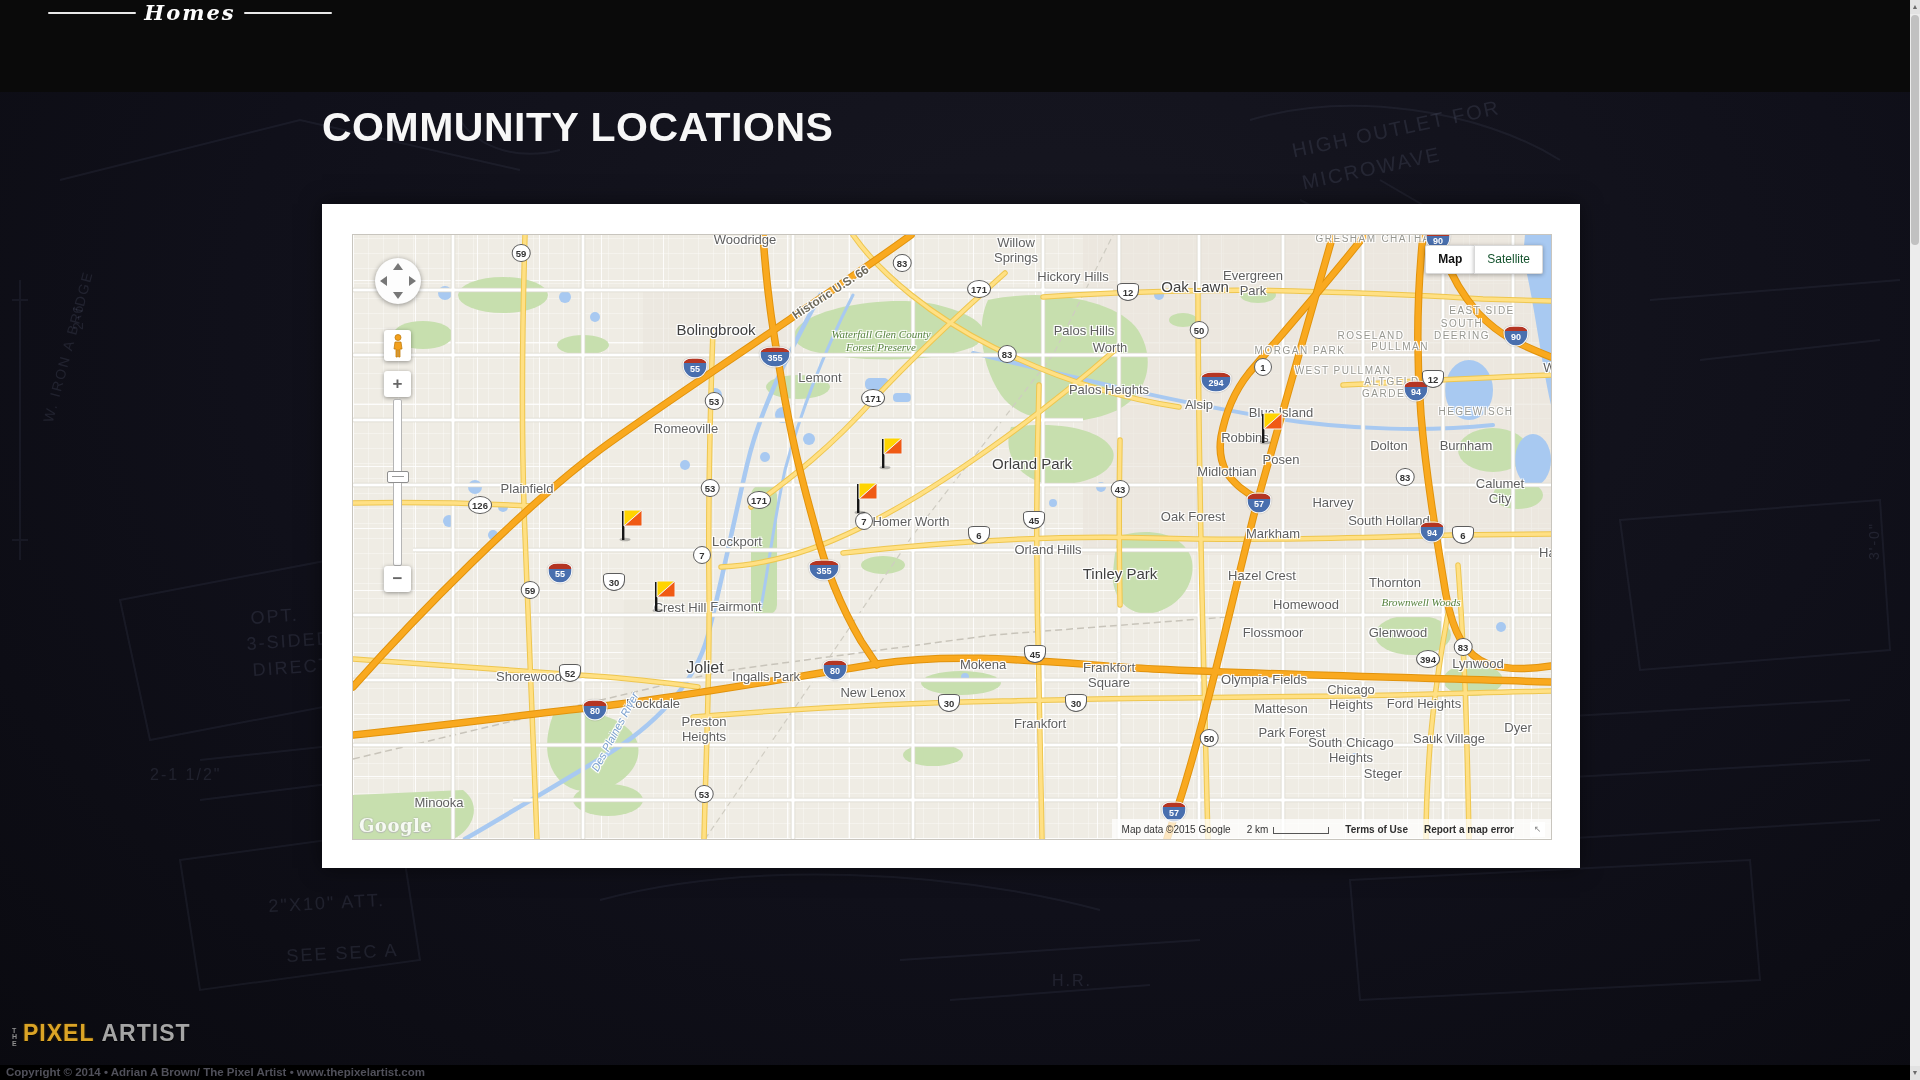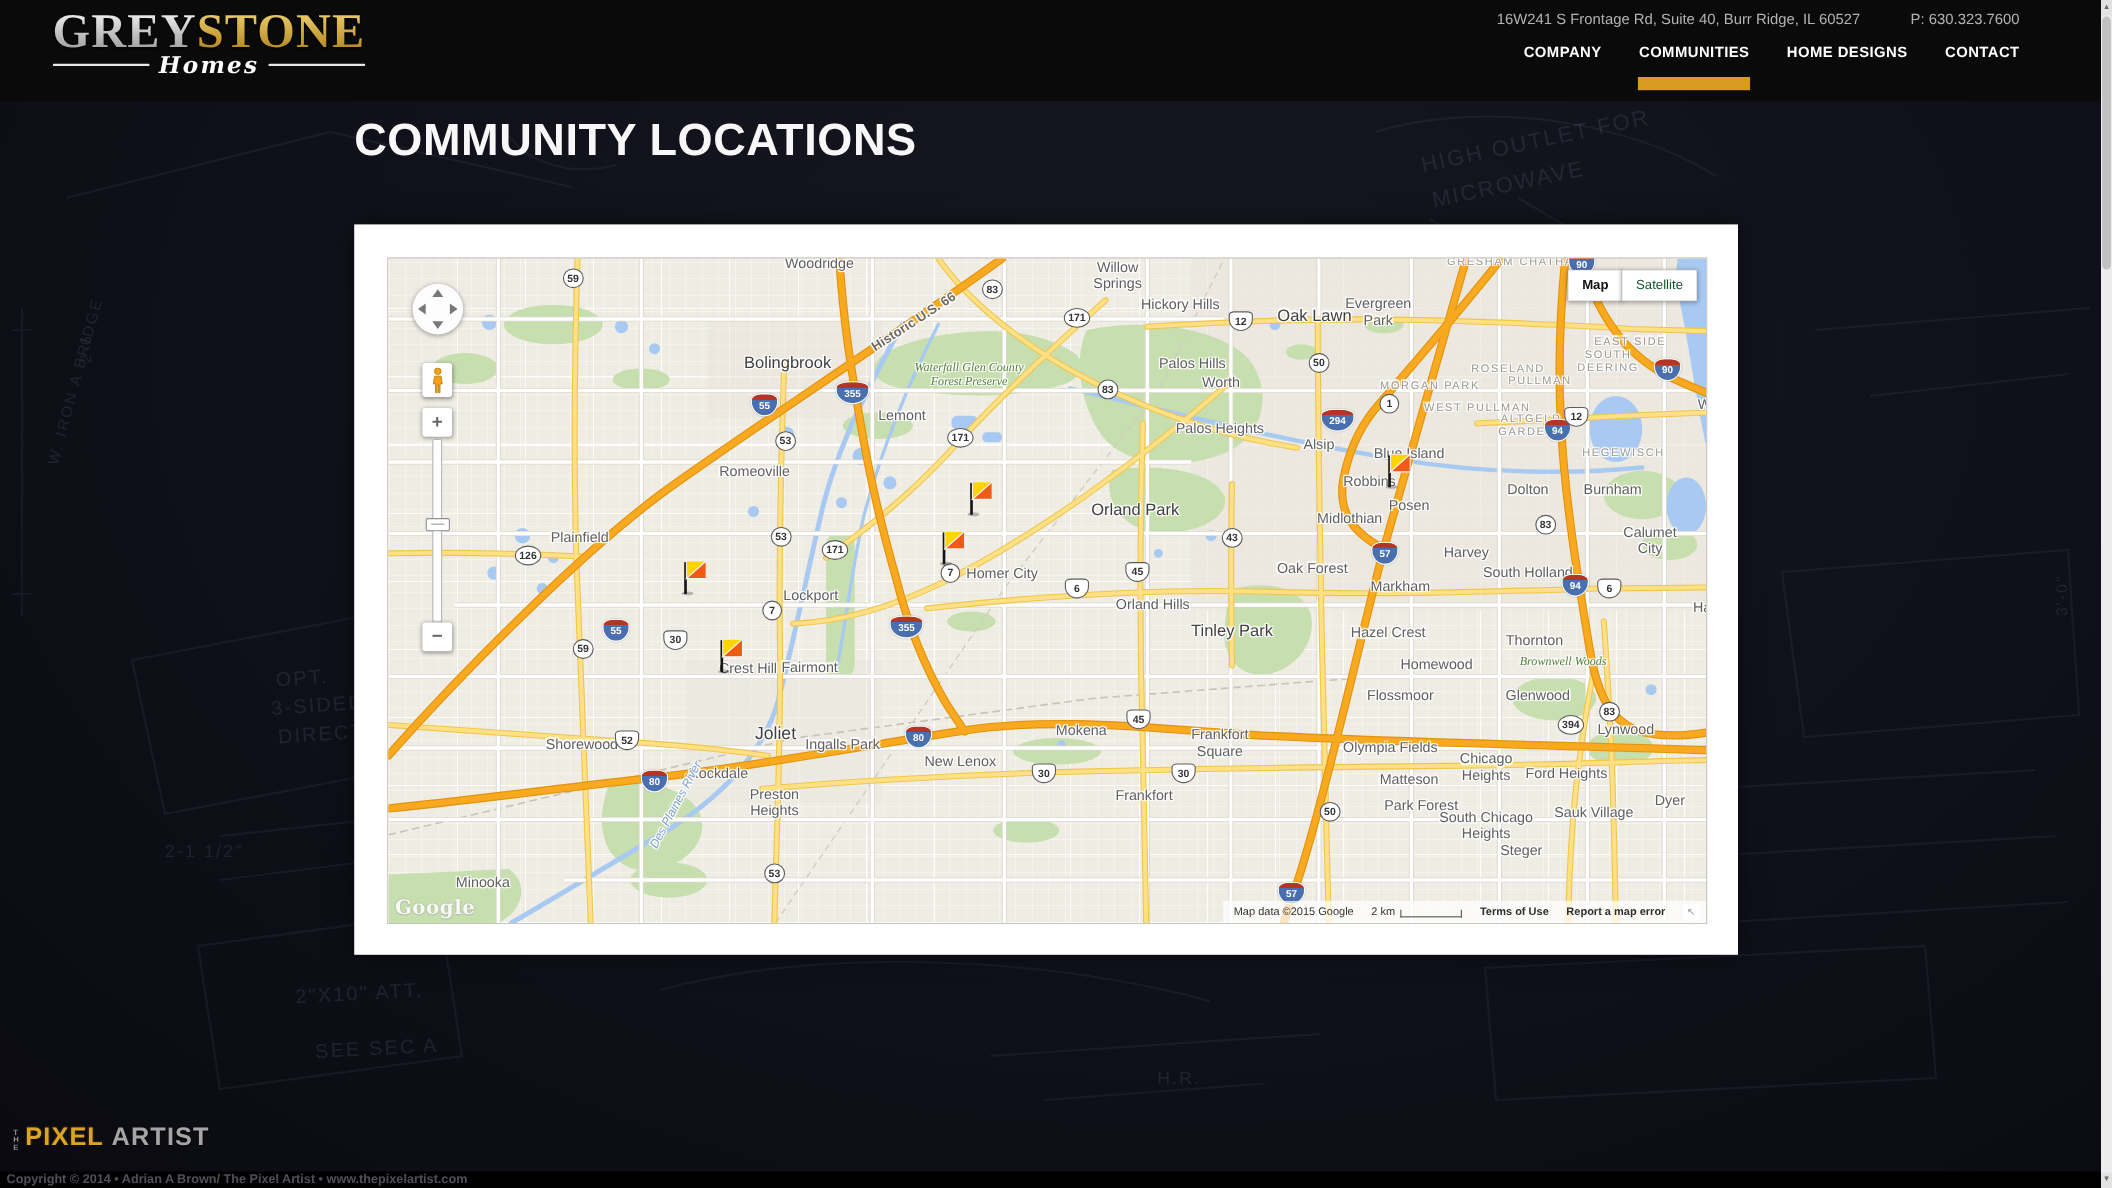--- a/index.html
+++ b/index.html
@@ -131,38 +131,25 @@
     <div class="scribble" style="left: 150px; top: 766px; font-size: 16px;">2-1 1/2"</div>
     <div class="scribble" style="left: 268px; top: 896px; font-size: 18px; transform: rotate(-3deg);">2"X10" ATT.</div>
     <div class="scribble" style="left: 286px; top: 946px; font-size: 18px; transform: rotate(-3deg);">SEE SEC A</div>
     <div class="scribble" style="left: 1866px; top: 560px; font-size: 14px; transform: rotate(-90deg);">3'-0"</div>
     <div class="scribble" style="left: 1052px; top: 972px; font-size: 16px;">H.R.</div>
     <div class="scribble" style="left: 70px; top: 330px; font-size: 14px; transform: rotate(-90deg);">2-6</div>
   </div>
 
 <header class="site-header">
   <div class="logo">
-    <div class="logo-main"><span class="lg-grey">GREY</span><span class="lg-gold">STONE</span></div>
     <div class="logo-sub">
       <span class="hline"></span>
       <span class="script">Homes</span>
       <span class="hline"></span>
     </div>
-  </div>
-  <div class="header-right">
-    <div class="contact-line">
-      <span>16W241 S Frontage Rd, Suite 40, Burr Ridge, IL 60527</span>
-      <span class="phone">P: 630.323.7600</span>
-    </div>
-    <nav class="main-nav">
-        <div class="nav-item">COMPANY</div>
-        <div class="nav-item active">COMMUNITIES</div>
-        <div class="nav-item">HOME DESIGNS</div>
-        <div class="nav-item">CONTACT</div>
-      </nav>
   </div>
 </header>
 
 <h1 class="page-title">COMMUNITY LOCATIONS</h1>
 
 <div class="map-card">
   <div class="map">
 
     <svg class="map-svg" width="1198" height="604" viewBox="0 0 1198 604">
 
@@ -352,21 +339,21 @@
         <div class="mlabel town" style="left: 874px; top: 237px; transform: translate(-50%, -50%);">Midlothian</div>
         <div class="mlabel town" style="left: 1036px; top: 211px; transform: translate(-50%, -50%);">Dolton</div>
         <div class="mlabel town" style="left: 1113px; top: 211px; transform: translate(-50%, -50%);">Burnham</div>
         <div class="mlabel city" style="left: 679px; top: 229px; font-size: 15px; transform: translate(-50%, -50%);">Orland Park</div>
         <div class="mlabel town" style="left: 174px; top: 254px; transform: translate(-50%, -50%);">Plainfield</div>
         <div class="mlabel town" style="left: 980px; top: 268px; transform: translate(-50%, -50%);">Harvey</div>
         <div class="mlabel town" style="left: 1147px; top: 257px; transform: translate(-50%, -50%);">Calumet City</div>
         <div class="mlabel town" style="left: 1036px; top: 286px; transform: translate(-50%, -50%);">South Holland</div>
         <div class="mlabel town" style="left: 840px; top: 282px; transform: translate(-50%, -50%);">Oak Forest</div>
         <div class="mlabel town" style="left: 910px; top: 299px; transform: translate(-50%, -50%); padding-left: 20px;">Markham</div>
-        <div class="mlabel town" style="left: 558px; top: 287px; transform: translate(-50%, -50%);">Homer City</div>
+        <div class="mlabel town" style="left: 558px; top: 287px; transform: translate(-50%, -50%);">Homer Worth</div>
         <div class="mlabel town" style="left: 695px; top: 315px; transform: translate(-50%, -50%);">Orland Hills</div>
         <div class="mlabel town" style="left: 384px; top: 307px; transform: translate(-50%, -50%);">Lockport</div>
         <div class="mlabel city" style="left: 767px; top: 339px; font-size: 15px; transform: translate(-50%, -50%);">Tinley Park</div>
         <div class="mlabel town" style="left: 909px; top: 341px; transform: translate(-50%, -50%);">Hazel Crest</div>
         <div class="mlabel town" style="left: 1042px; top: 348px; transform: translate(-50%, -50%);">Thornton</div>
         <div class="mlabel town" style="left: 1216px; top: 318px; transform: translate(-50%, -50%);">Hammond</div>
         <div class="mlabel town" style="left: 327px; top: 373px; transform: translate(-50%, -50%);">Crest Hill</div>
         <div class="mlabel town" style="left: 383px; top: 372px; transform: translate(-50%, -50%);">Fairmont</div>
         <div class="mlabel town" style="left: 953px; top: 370px; transform: translate(-50%, -50%);">Homewood</div>
         <div class="mlabel town" style="left: 920px; top: 398px; transform: translate(-50%, -50%);">Flossmoor</div>

